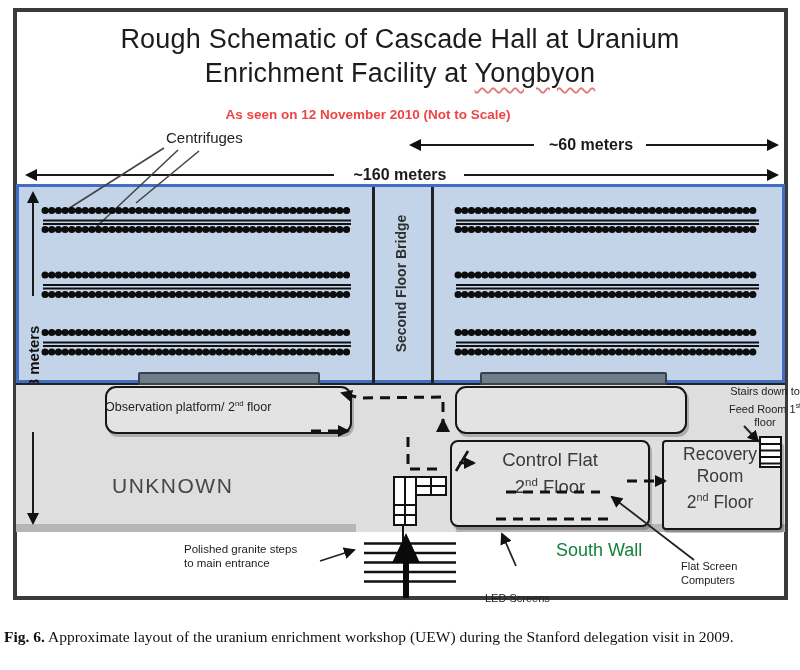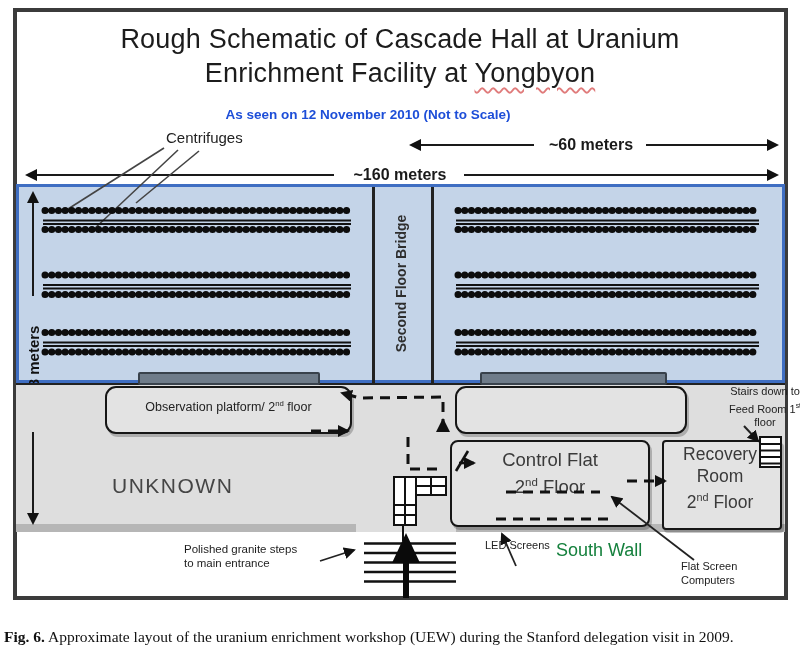--- a/index.html
+++ b/index.html
@@ -22,38 +22,38 @@
   #obs-left{left:105px;top:386px;width:247px;height:48px;border-radius:11px;}
   #obs-right{left:455px;top:386px;width:232px;height:48px;border-radius:11px;}
   #control{left:450px;top:440px;width:200px;height:87px;border-radius:8px;}
   #recovery{left:662px;top:440px;width:120px;height:90px;border-radius:4px;}
   .window-bar{top:372px;height:13px;background:#6f7c8a;border:2px solid #39424c;
               box-sizing:border-box;border-radius:2px;}
   
   .title-line{left:20px;width:760px;text-align:center;font-size:27px;letter-spacing:.2px;color:#1c1c1c;}
   .hl{text-decoration-line:underline;text-decoration-style:wavy;text-decoration-color:#e07b7b;
       text-decoration-thickness:2px;text-underline-offset:5px;}
-  #subtitle{left:0;top:107px;width:736px;text-align:center;font-size:13.5px;font-weight:bold;color:#1d4ed8;}
+  #subtitle{left:0;top:107px;width:736px;text-align:center;font-size:13.5px;font-weight:bold;color:#ef4444;}
   #lbl-centrifuges{left:166px;top:129px;font-size:15px;color:#222;}
   .dim-label{font-size:16px;font-weight:bold;text-align:center;color:#1a1a1a;}
   #d120{left:336px;top:166px;width:128px;}
   #d60{left:536px;top:136px;width:110px;}
   #d18{left:-27px;top:357px;width:120px;height:16px;transform:rotate(-90deg);font-size:15px;
        font-weight:bold;text-align:center;color:#111;}
   #bridge-label{left:326px;top:275px;width:150px;height:17px;transform:rotate(-90deg);
        font-size:14px;font-weight:bold;text-align:center;color:#2e2e2e;}
-  #obs-label{left:105px;top:399px;width:247px;text-align:center;font-size:12.5px;color:#222;}
+  #obs-label{left:105px;top:399px;width:247px;font-size:12.5px;color:#222;}
   #unknown{left:112px;top:474px;font-size:21px;letter-spacing:1.5px;color:#454545;}
   #control-label{left:450px;top:448px;width:200px;text-align:center;font-size:18.5px;
        line-height:23px;color:#3a3a3a;}
   #recovery-label{left:662px;top:444px;width:116px;text-align:center;font-size:17.5px;
        line-height:21.5px;color:#3a3a3a;}
   #south-wall{left:556px;top:540px;font-size:18px;color:#15803d;}
   .small-note{font-size:11px;line-height:13.5px;color:#222;}
-  #led{left:485px;top:539px;}
+  #led{left:485px;top:592px;}
   #flat{left:681px;top:560px;}
   #granite{left:184px;top:542px;font-size:11.5px;line-height:14px;}
   #stairs-down{left:690px;top:385px;width:96px;text-align:center;padding-left:27px;}
   sup{font-size:.62em;}
   #caption{left:4px;top:626px;width:792px;font-family:"Liberation Serif",serif;
        font-size:15.5px;line-height:21px;color:#111;text-align:justify;}
   #svg-overlay{left:0;top:0;width:800px;height:670px;pointer-events:none;}
 </style>
 </head>
 <body>

